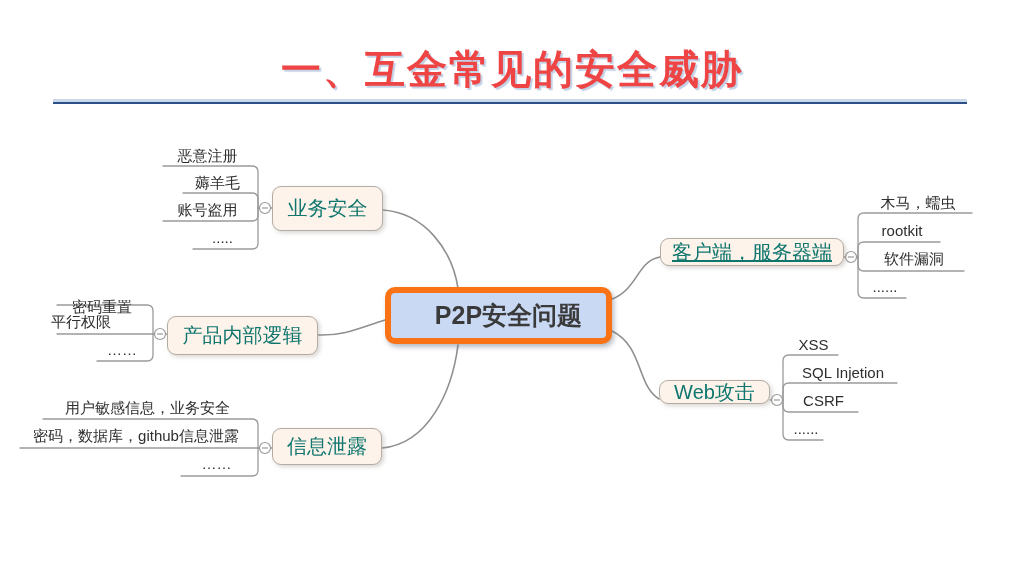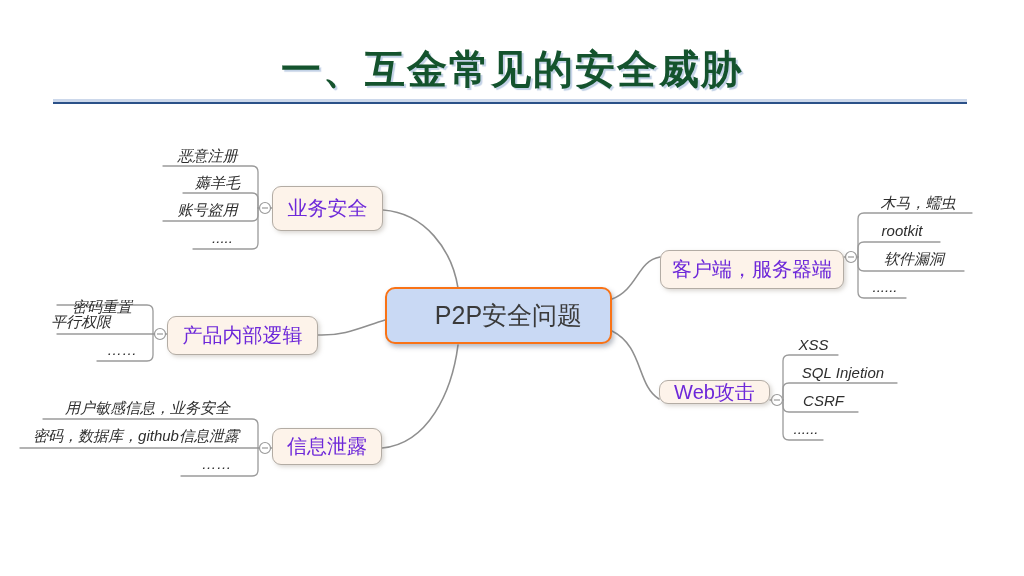--- a/index.html
+++ b/index.html
@@ -2,47 +2,47 @@
 <html><head>
 <meta charset="utf-8">
 <style>
   html,body{margin:0;padding:0;background:#888;}
   .slide{
     position:relative;width:1024px;height:576px;background:#ffffff;overflow:hidden;
     font-family:"Liberation Sans","DejaVu Sans",sans-serif;
   }
   .title{
     position:absolute;left:0;top:42px;width:100%;text-align:center;
-    font-size:40px;font-weight:bold;color:#14532d;letter-spacing:2px;
+    font-size:40px;font-weight:bold;color:#ef4444;letter-spacing:2px;
     text-shadow:2px 2px 1px #c2d1e6;
   }
   .divider{
     position:absolute;left:53px;top:99px;width:914px;height:5px;
     background:linear-gradient(to bottom,#ccd8eb 0%,#ccd8eb 55%,#2b5188 55%,#2b5188 100%);
   }
   .mindmap{position:absolute;left:0;top:0;width:1024px;height:576px;}
   svg.wires{position:absolute;left:0;top:0;}
   .node{
     position:absolute;display:flex;align-items:center;justify-content:center;
     box-sizing:border-box;white-space:nowrap;
   }
   .root{
-    background:#c9d9f4;border:2px solid #f97316;border-radius:10px;
-    font-size:25px;font-weight:normal;color:#3a3a3a;
+    background:#c9d9f4;border:6px solid #f97316;border-radius:10px;
+    font-size:25px;font-weight:bold;color:#3a3a3a;
     box-shadow:2px 3px 5px rgba(90,100,120,.45);
     padding-left:20px;
   }
   .branch{
     background:#fdf3ea;border:1.5px solid #b3aca4;border-radius:9px;
-    font-size:20px;color:#6d28d9;
+    font-size:20px;color:#0f766e;
     box-shadow:2px 2px 4px rgba(150,140,130,.35);
   }
   .leaf{
     position:absolute;font-size:15px;color:#2e2e2e;text-align:center;
-    white-space:nowrap;line-height:18px;height:18px;font-style:italic;
+    white-space:nowrap;line-height:18px;height:18px;
   }
 </style>
 </head>
 <body>
 
 <div class="slide">
 
   <div class="title">一、互金常见的安全威胁</div>
   <div class="divider"></div>
 
@@ -108,21 +108,21 @@
           <line x1="774" y1="400" x2="780" y2="400" stroke="#9a9a9a" stroke-width="1.2"></line>
         </g>
       </g>
     </svg>
 
     <div class="node root" style="left:385px;top:287px;width:227px;height:57px;">P2P安全问题</div>
 
     <div class="node branch" style="left:272px;top:186px;width:111px;height:45px;">业务安全</div>
     <div class="node branch" style="left:167px;top:316px;width:151px;height:39px;">产品内部逻辑</div>
     <div class="node branch" style="left:272px;top:428px;width:110px;height:37px;">信息泄露</div>
-    <div class="node branch" style="left:660px;top:250px;width:184px;height:39px;">客户端，服务器端</div>
+    <div class="node branch" style="left:660px;top:238px;width:184px;height:28px;text-decoration:underline;">客户端，服务器端</div>
     <div class="node branch" style="left:659px;top:380px;width:111px;height:24px;">Web攻击</div>
 
     <div class="leaf" style="left:163px;top:147px;width:89px;">恶意注册</div>
     <div class="leaf" style="left:183px;top:174px;width:69px;">薅羊毛</div>
     <div class="leaf" style="left:163px;top:201px;width:89px;">账号盗用</div>
     <div class="leaf" style="left:193px;top:229px;width:59px;">.....</div>
 
     <div class="leaf" style="left:57px;top:286px;width:90px;margin-top:12px;">密码重置</div>
     <div class="leaf" style="left:42px;top:313px;width:78px;">平行权限</div>
     <div class="leaf" style="left:97px;top:341px;width:50px;">……</div>

